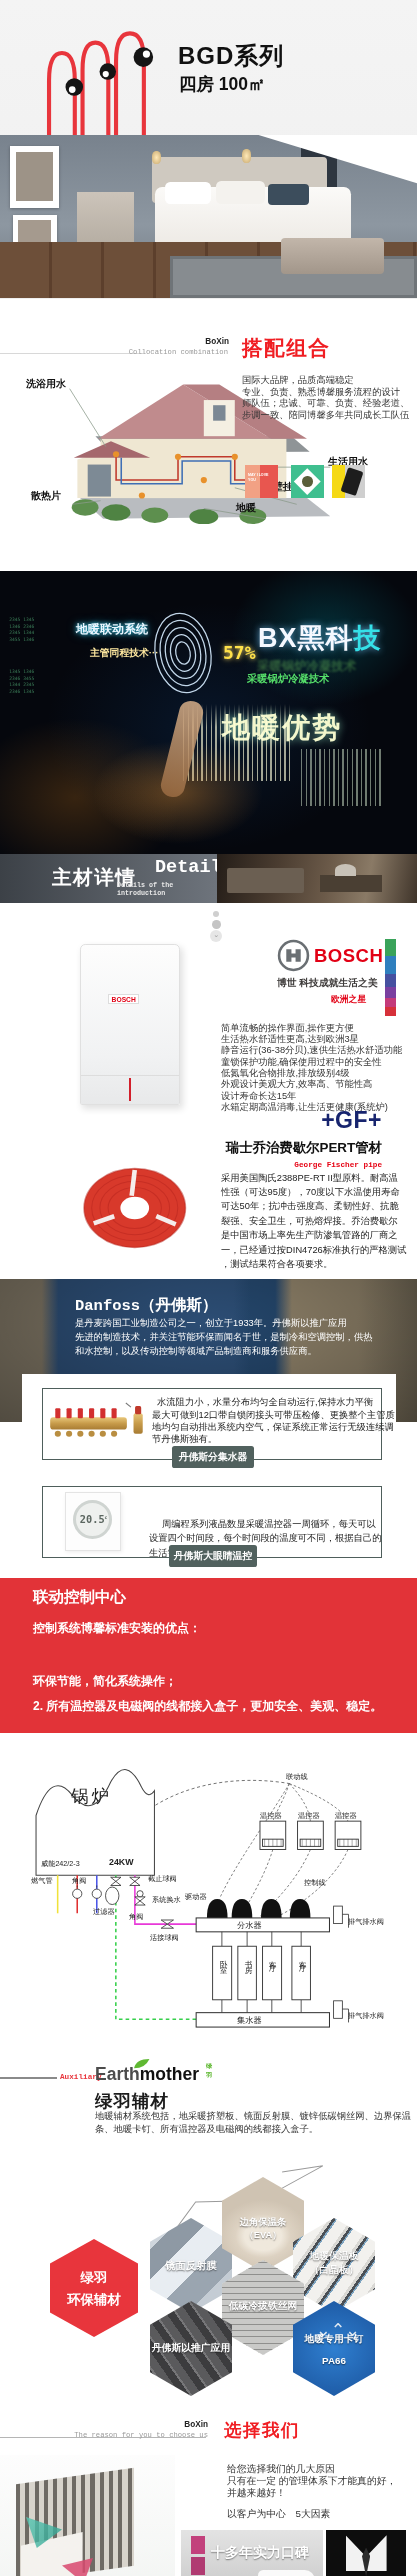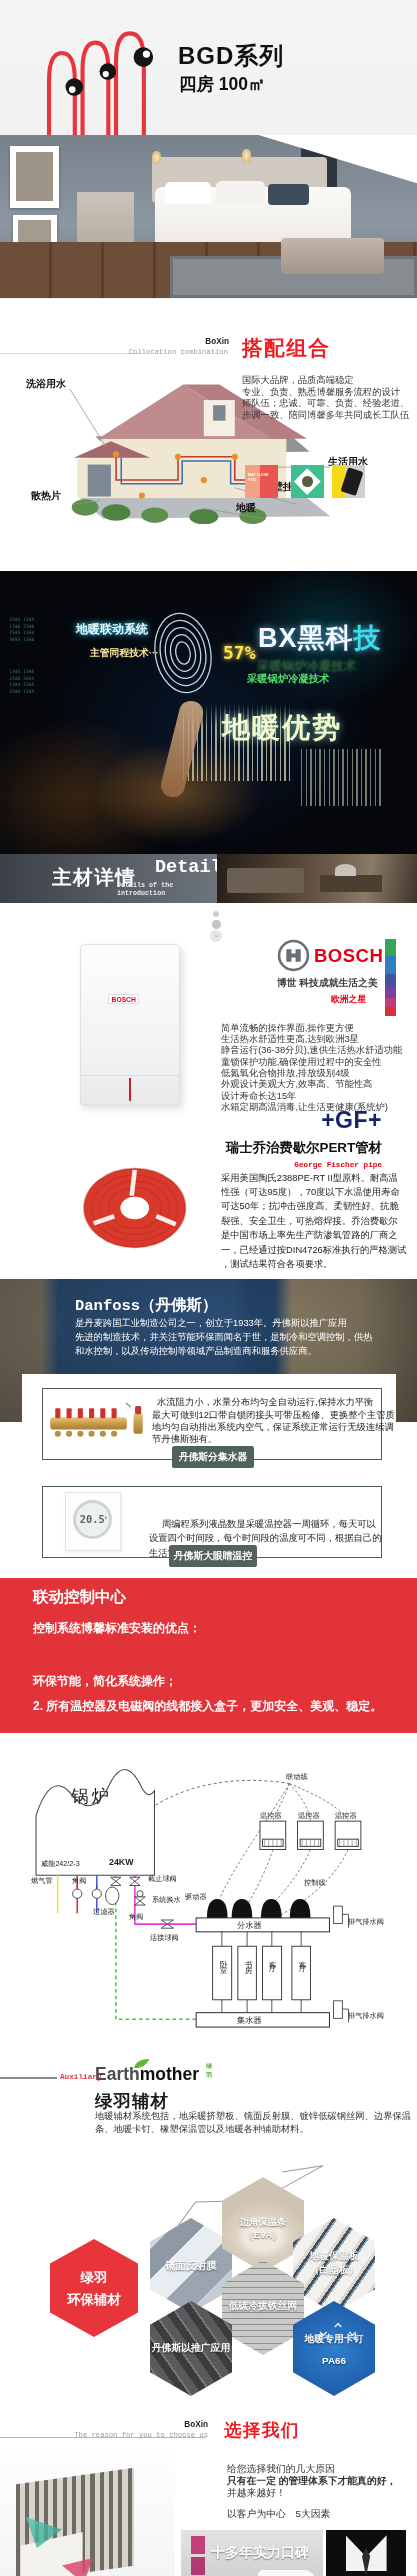--- a/index.html
+++ b/index.html
@@ -440,21 +440,21 @@
   <div class="abs em-aux" style="left:60px;top:2073px;">Auxiliary</div>
   <div class="abs" style="left:95px;top:2064px;font-size:17.5px;">
     <span style="color:#4c4c4c;font-weight:600;">Earth</span><span style="color:#111;font-weight:800;">mother</span>
     <svg class="abs" style="left:38px;top:-6.2px;width:17.5px;height:11.3px;" viewBox="0 0 34 22">
         <path d="M2,20 Q6,2 32,2 Q24,20 2,20 Z" fill="#5fb832"></path>
       </svg>
     <span class="abs" style="left:111px;top:-2.1px;font-size:6.2px;color:#5fb832;font-weight:700;">绿羽</span>
   </div>
   <div class="abs em-title" style="left:95px;top:2089px;">绿羽辅材</div>
   <div class="abs em-desc" style="left:95px;top:2110px;">地暖辅材系统包括，地采暖挤塑板、镜面反射膜、镀锌低碳钢丝网、边界保温</div>
-  <div class="abs em-desc" style="left:95px;top:2123px;">条、地暖卡钉、橡塑保温管以及地暖各种辅助材料。</div>
+  <div class="abs em-desc" style="left:95px;top:2123px;">条、地暖卡钉、所有温控器及电磁阀的线都接入盒子。</div>
 
   <svg class="abs" style="left:0;top:2159px;width:417px;height:93px;" viewBox="0 0 810 180">
     <polyline points="548,25 627,13 505,80 380,83 320,165" fill="none" stroke="#9a9a9a" stroke-width="2"></polyline>
   </svg>
   <div class="abs hex" style="left:50px;top:2239px;width:88px;height:98px;background:#e8353c;">
     <div class="abs" style="left:0;top:30px;width:88px;text-align:center;color:#fff;font-size:13.4px;font-weight:700;">绿羽</div>
     <div class="abs" style="left:0;top:52px;width:88px;text-align:center;color:#fff;font-size:13.4px;font-weight:700;">环保辅材</div>
   </div>
   <div class="abs hex" style="left:150px;top:2218px;width:82px;height:95px;background:linear-gradient(135deg,#cfd6dd 0 18%,#8e99a4 18% 35%,#e8edf2 35% 55%,#9aa5b0 55% 75%,#c4ccd4 75% 100%);">
     <div class="abs hex-label" style="left:0;top:41px;width:82px;">镜面反射膜</div>
@@ -477,21 +477,21 @@
     <div class="abs hex-label" style="left:0;top:32px;width:82px;font-size:9.8px;">地暖专用卡钉</div>
     <div class="abs hex-label" style="left:0;top:54px;width:82px;font-size:9.8px;">PA66</div>
   </div>
 
   <div class="abs hdr-line" style="left:0;top:2437px;width:206px;height:1px;background:#b5b5b5;"></div>
   <div class="abs brand-en" style="left:103px;top:2420px;width:105px;">BoXin</div>
   <div class="abs brand-sub" style="left:57px;top:2431px;width:151px;">The reason for you to choose us</div>
   <div class="abs" style="left:224px;top:2418px;font-size:17.5px;font-weight:700;color:#f01e23;letter-spacing:1.5px;">选择我们</div>
 
   <div class="abs choose-desc" style="left:227px;top:2463px;">给您选择我们的几大原因</div>
-  <div class="abs choose-desc" style="left:227px;top:2475px;font-weight:bold;">只有在一定 的管理体系下才能真的好，</div>
+  <div class="abs choose-desc" style="left:227px;top:2475px;">只有在一定 的管理体系下才能真的好，</div>
   <div class="abs choose-desc" style="left:227px;top:2487px;">并越来越好！</div>
   <div class="abs choose-desc" style="left:227px;top:2508px;">以客户为中心　5大因素</div>
 
   <div class="abs" style="left:0;top:2455px;width:175px;height:147px;background:linear-gradient(#fdfdfd,#f2f4f2);overflow:hidden;">
     <div class="abs" style="left:15.5px;top:20.6px;width:118px;height:98px;background:repeating-linear-gradient(90deg,#6e6a64 0 4.1px,#d8d4cc 4.1px 9.3px);transform:skewY(-8deg);"></div>
     <div class="abs" style="left:20.6px;top:77px;width:62px;height:46px;background:#f4f2ee;clip-path:polygon(0 30%,100% 0,100% 100%,0 100%);"></div>
     <div class="abs" style="left:26px;top:62px;width:36px;height:31px;background:linear-gradient(120deg,#57c8b4,#2f9f8d);clip-path:polygon(0 0,100% 40%,30% 100%);opacity:.8;"></div>
     <div class="abs" style="left:62px;top:103px;width:31px;height:25px;background:#d8496f;clip-path:polygon(0 30%,100% 0,70% 100%);opacity:.85;"></div>
 
   </div>

